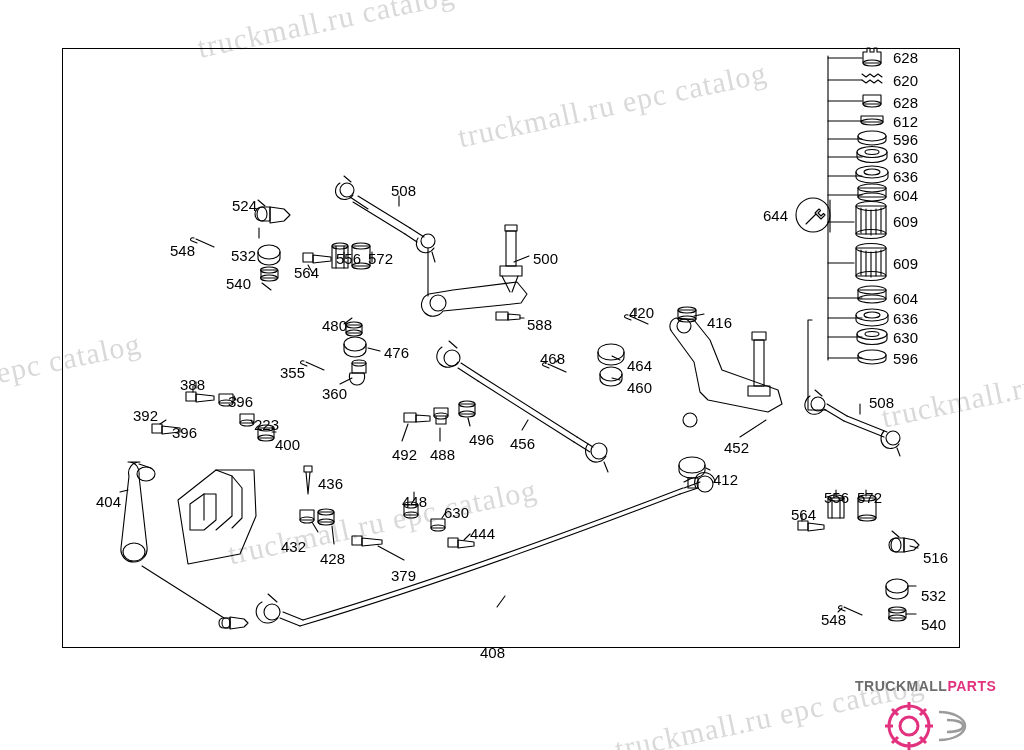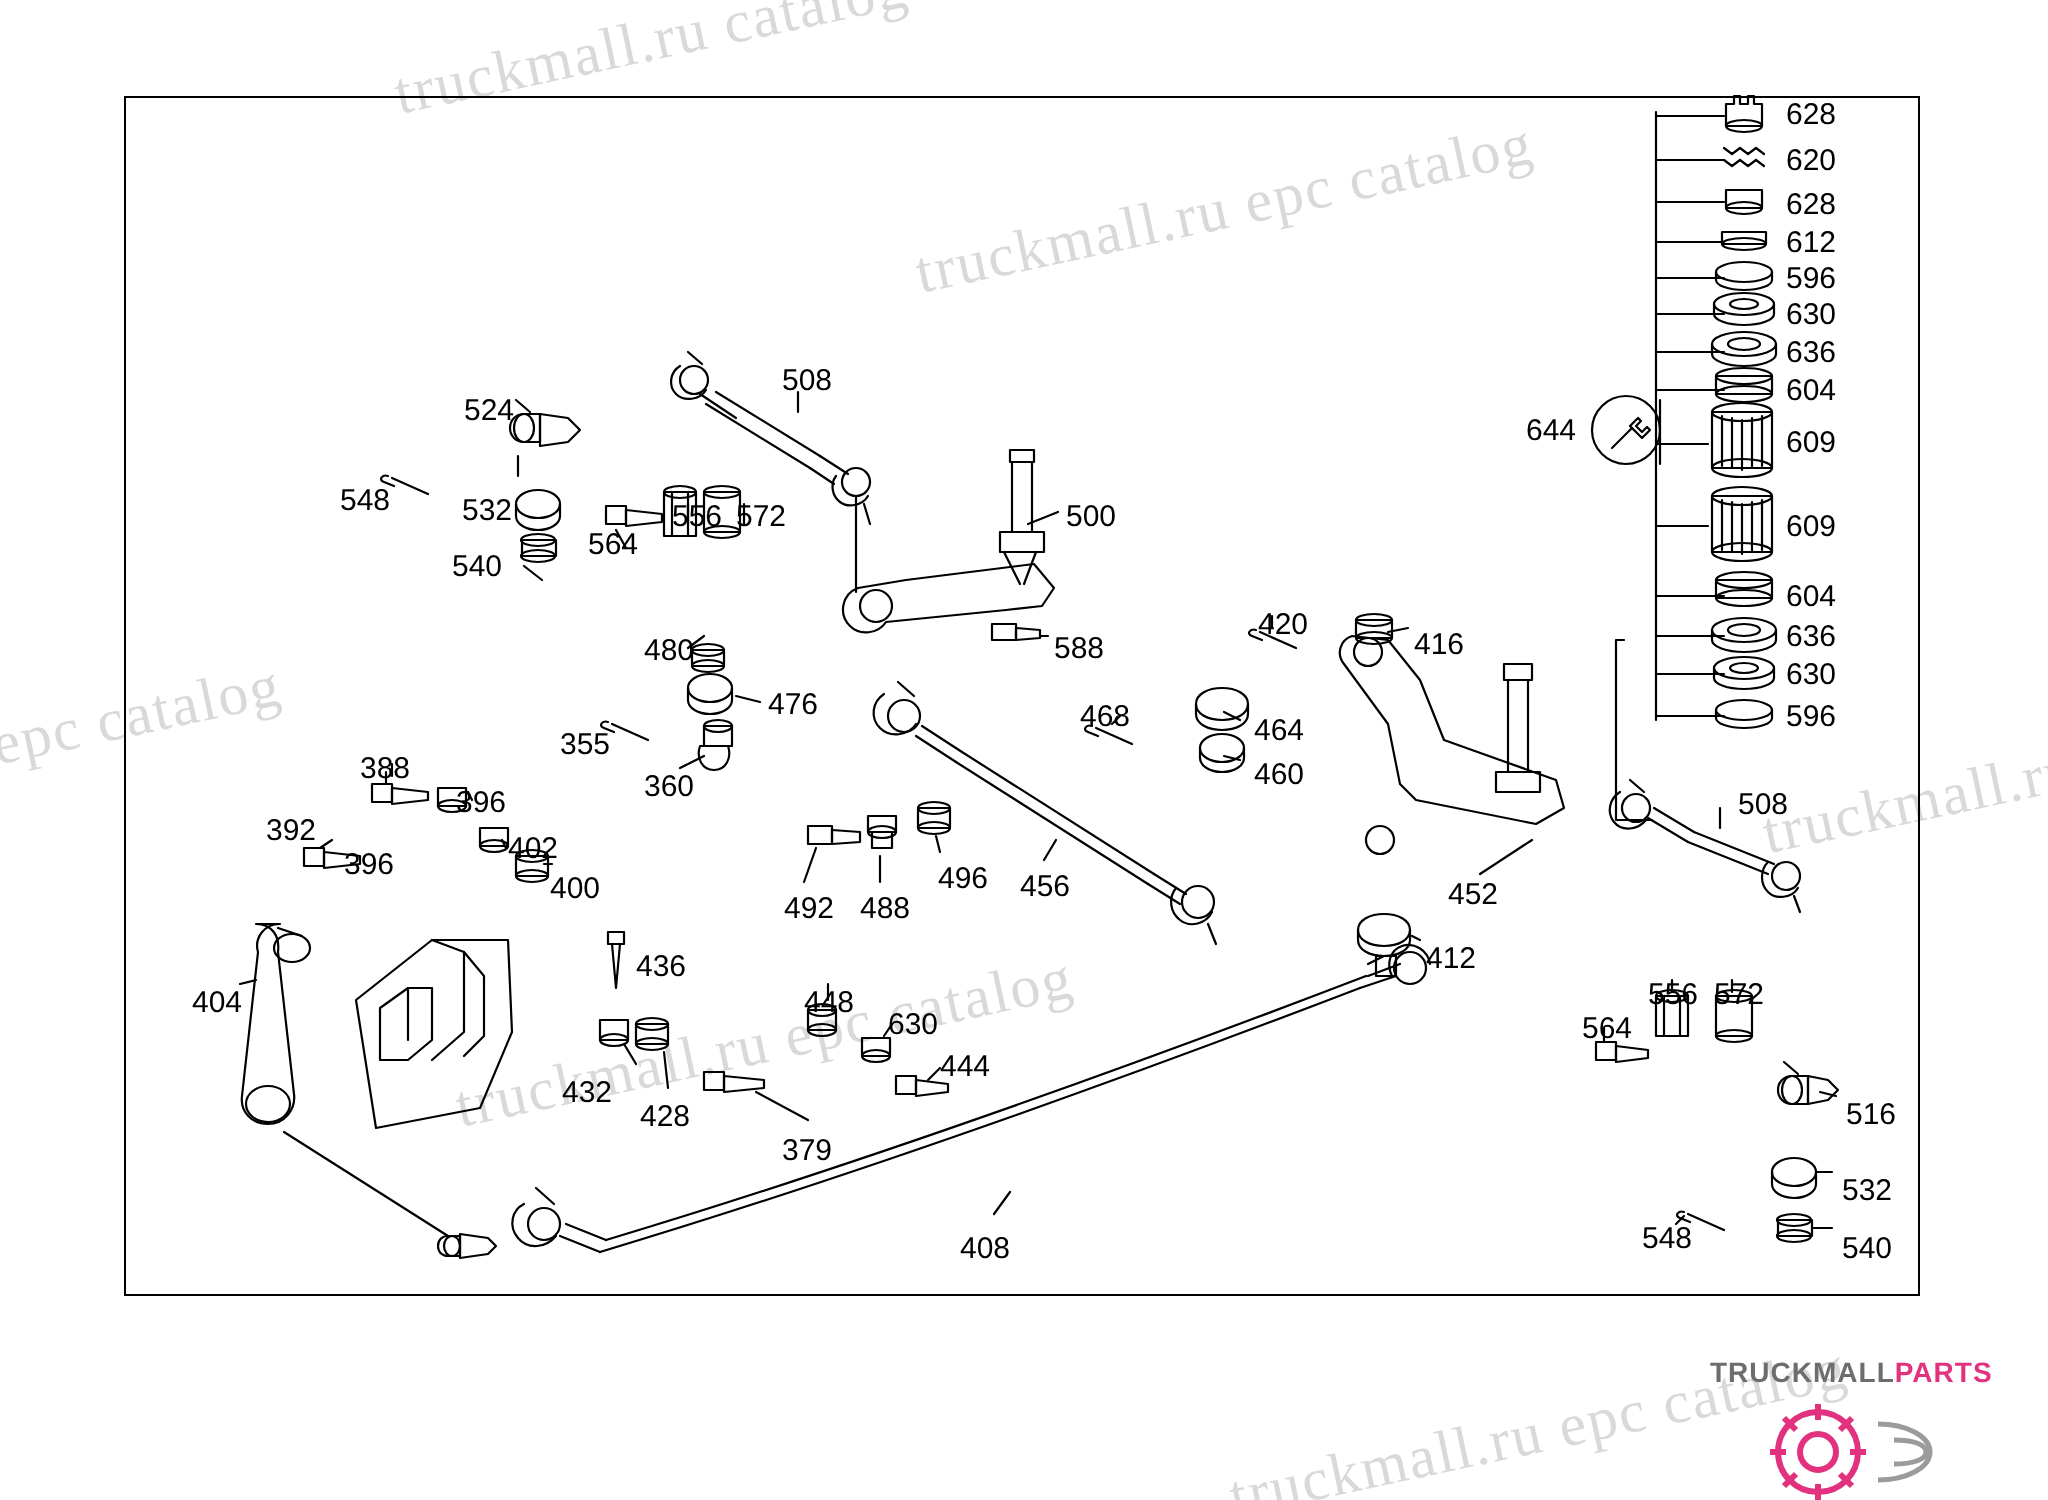--- a/index.html
+++ b/index.html
@@ -467,35 +467,35 @@
   <div class="lbl" style="left:629px;top:305px">420</div>
   <div class="lbl" style="left:707px;top:315px">416</div>
   <div class="lbl" style="left:724px;top:440px">452</div>
   <div class="lbl" style="left:713px;top:472px">412</div>
   <div class="lbl" style="left:869px;top:395px">508</div>
 
   <div class="lbl" style="left:180px;top:377px">388</div>
   <div class="lbl" style="left:228px;top:394px">396</div>
   <div class="lbl" style="left:133px;top:408px">392</div>
   <div class="lbl" style="left:172px;top:425px">396</div>
-  <div class="lbl" style="left:254px;top:417px">402</div>
+  <div class="lbl" style="left:254px;top:417px">223</div>
   <div class="lbl" style="left:275px;top:437px">400</div>
   <div class="lbl" style="left:392px;top:447px">492</div>
   <div class="lbl" style="left:430px;top:447px">488</div>
   <div class="lbl" style="left:469px;top:432px">496</div>
   <div class="lbl" style="left:510px;top:436px">456</div>
   <div class="lbl" style="left:96px;top:494px">404</div>
   <div class="lbl" style="left:318px;top:476px">436</div>
   <div class="lbl" style="left:402px;top:494px">448</div>
   <div class="lbl" style="left:444px;top:505px">630</div>
   <div class="lbl" style="left:470px;top:526px">444</div>
   <div class="lbl" style="left:281px;top:539px">432</div>
   <div class="lbl" style="left:320px;top:551px">428</div>
   <div class="lbl" style="left:391px;top:568px">379</div>
-  <div class="lbl" style="left:480px;top:617px">408</div>
+  <div class="lbl" style="left:480px;top:645px">408</div>
 
   <div class="lbl" style="left:791px;top:507px">564</div>
   <div class="lbl" style="left:824px;top:490px">556</div>
   <div class="lbl" style="left:857px;top:490px">572</div>
   <div class="lbl" style="left:923px;top:550px">516</div>
   <div class="lbl" style="left:921px;top:588px">532</div>
   <div class="lbl" style="left:821px;top:612px">548</div>
   <div class="lbl" style="left:921px;top:617px">540</div>
 
   <div class="logo">

